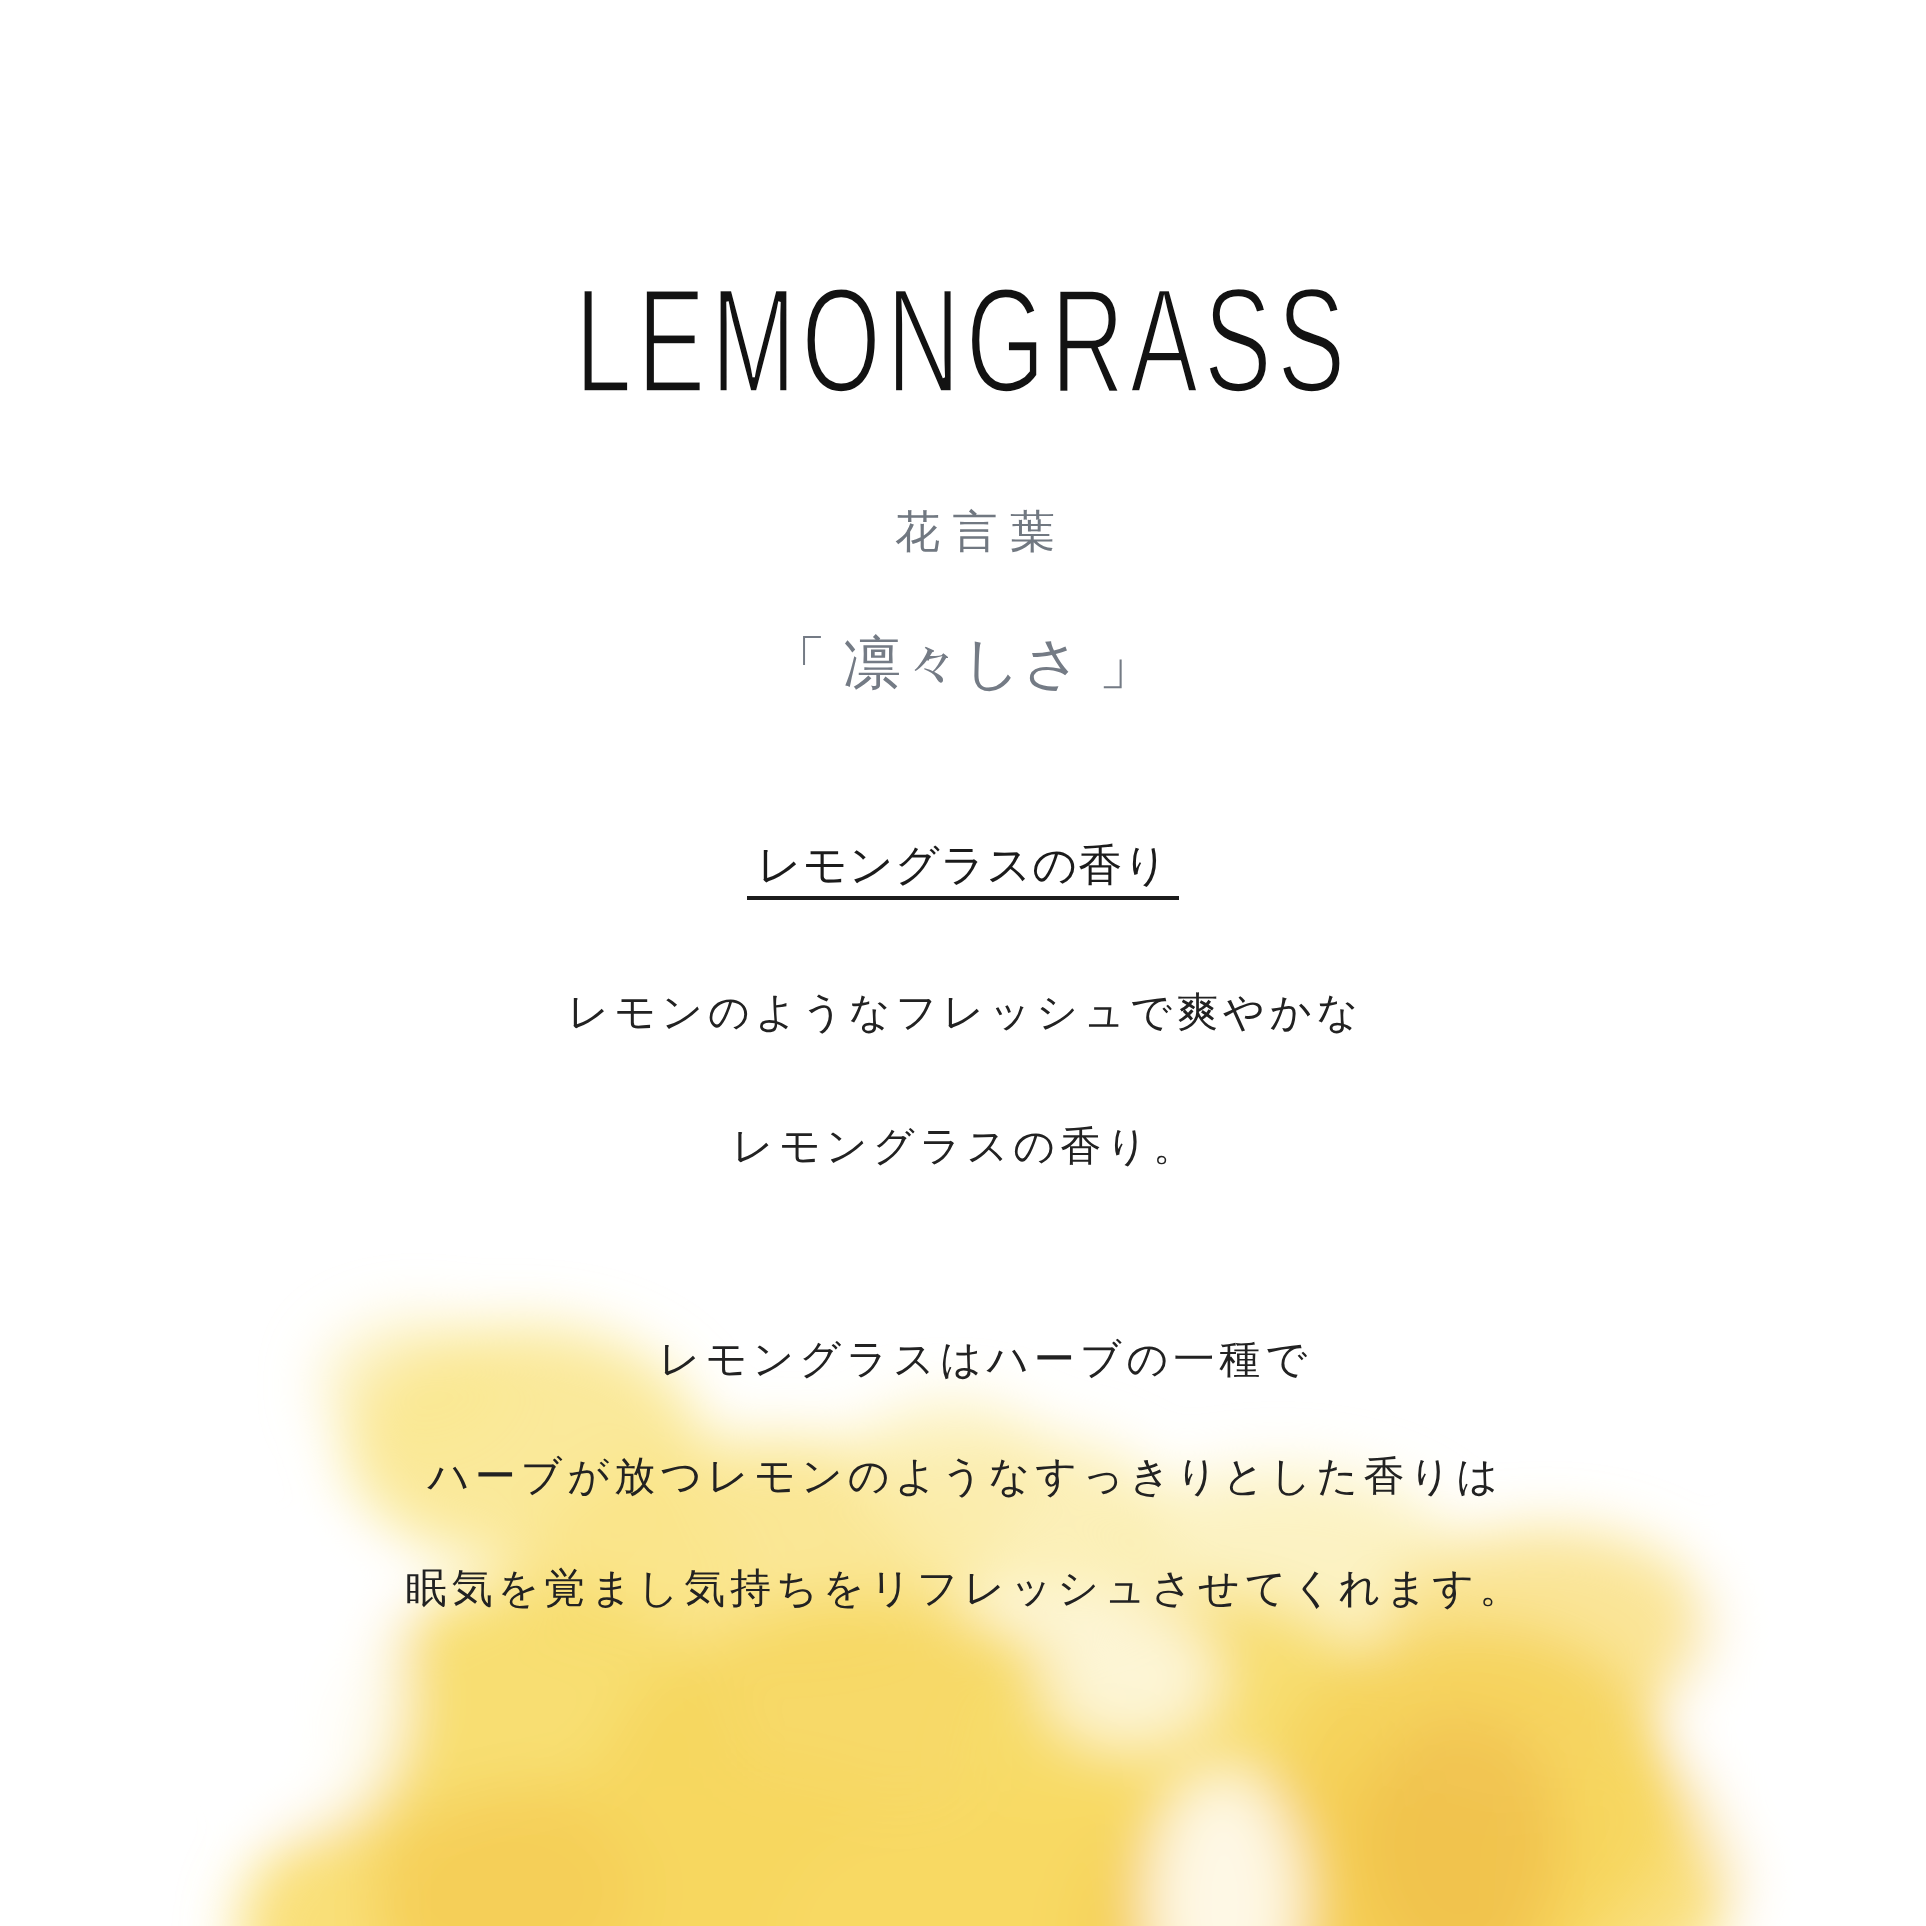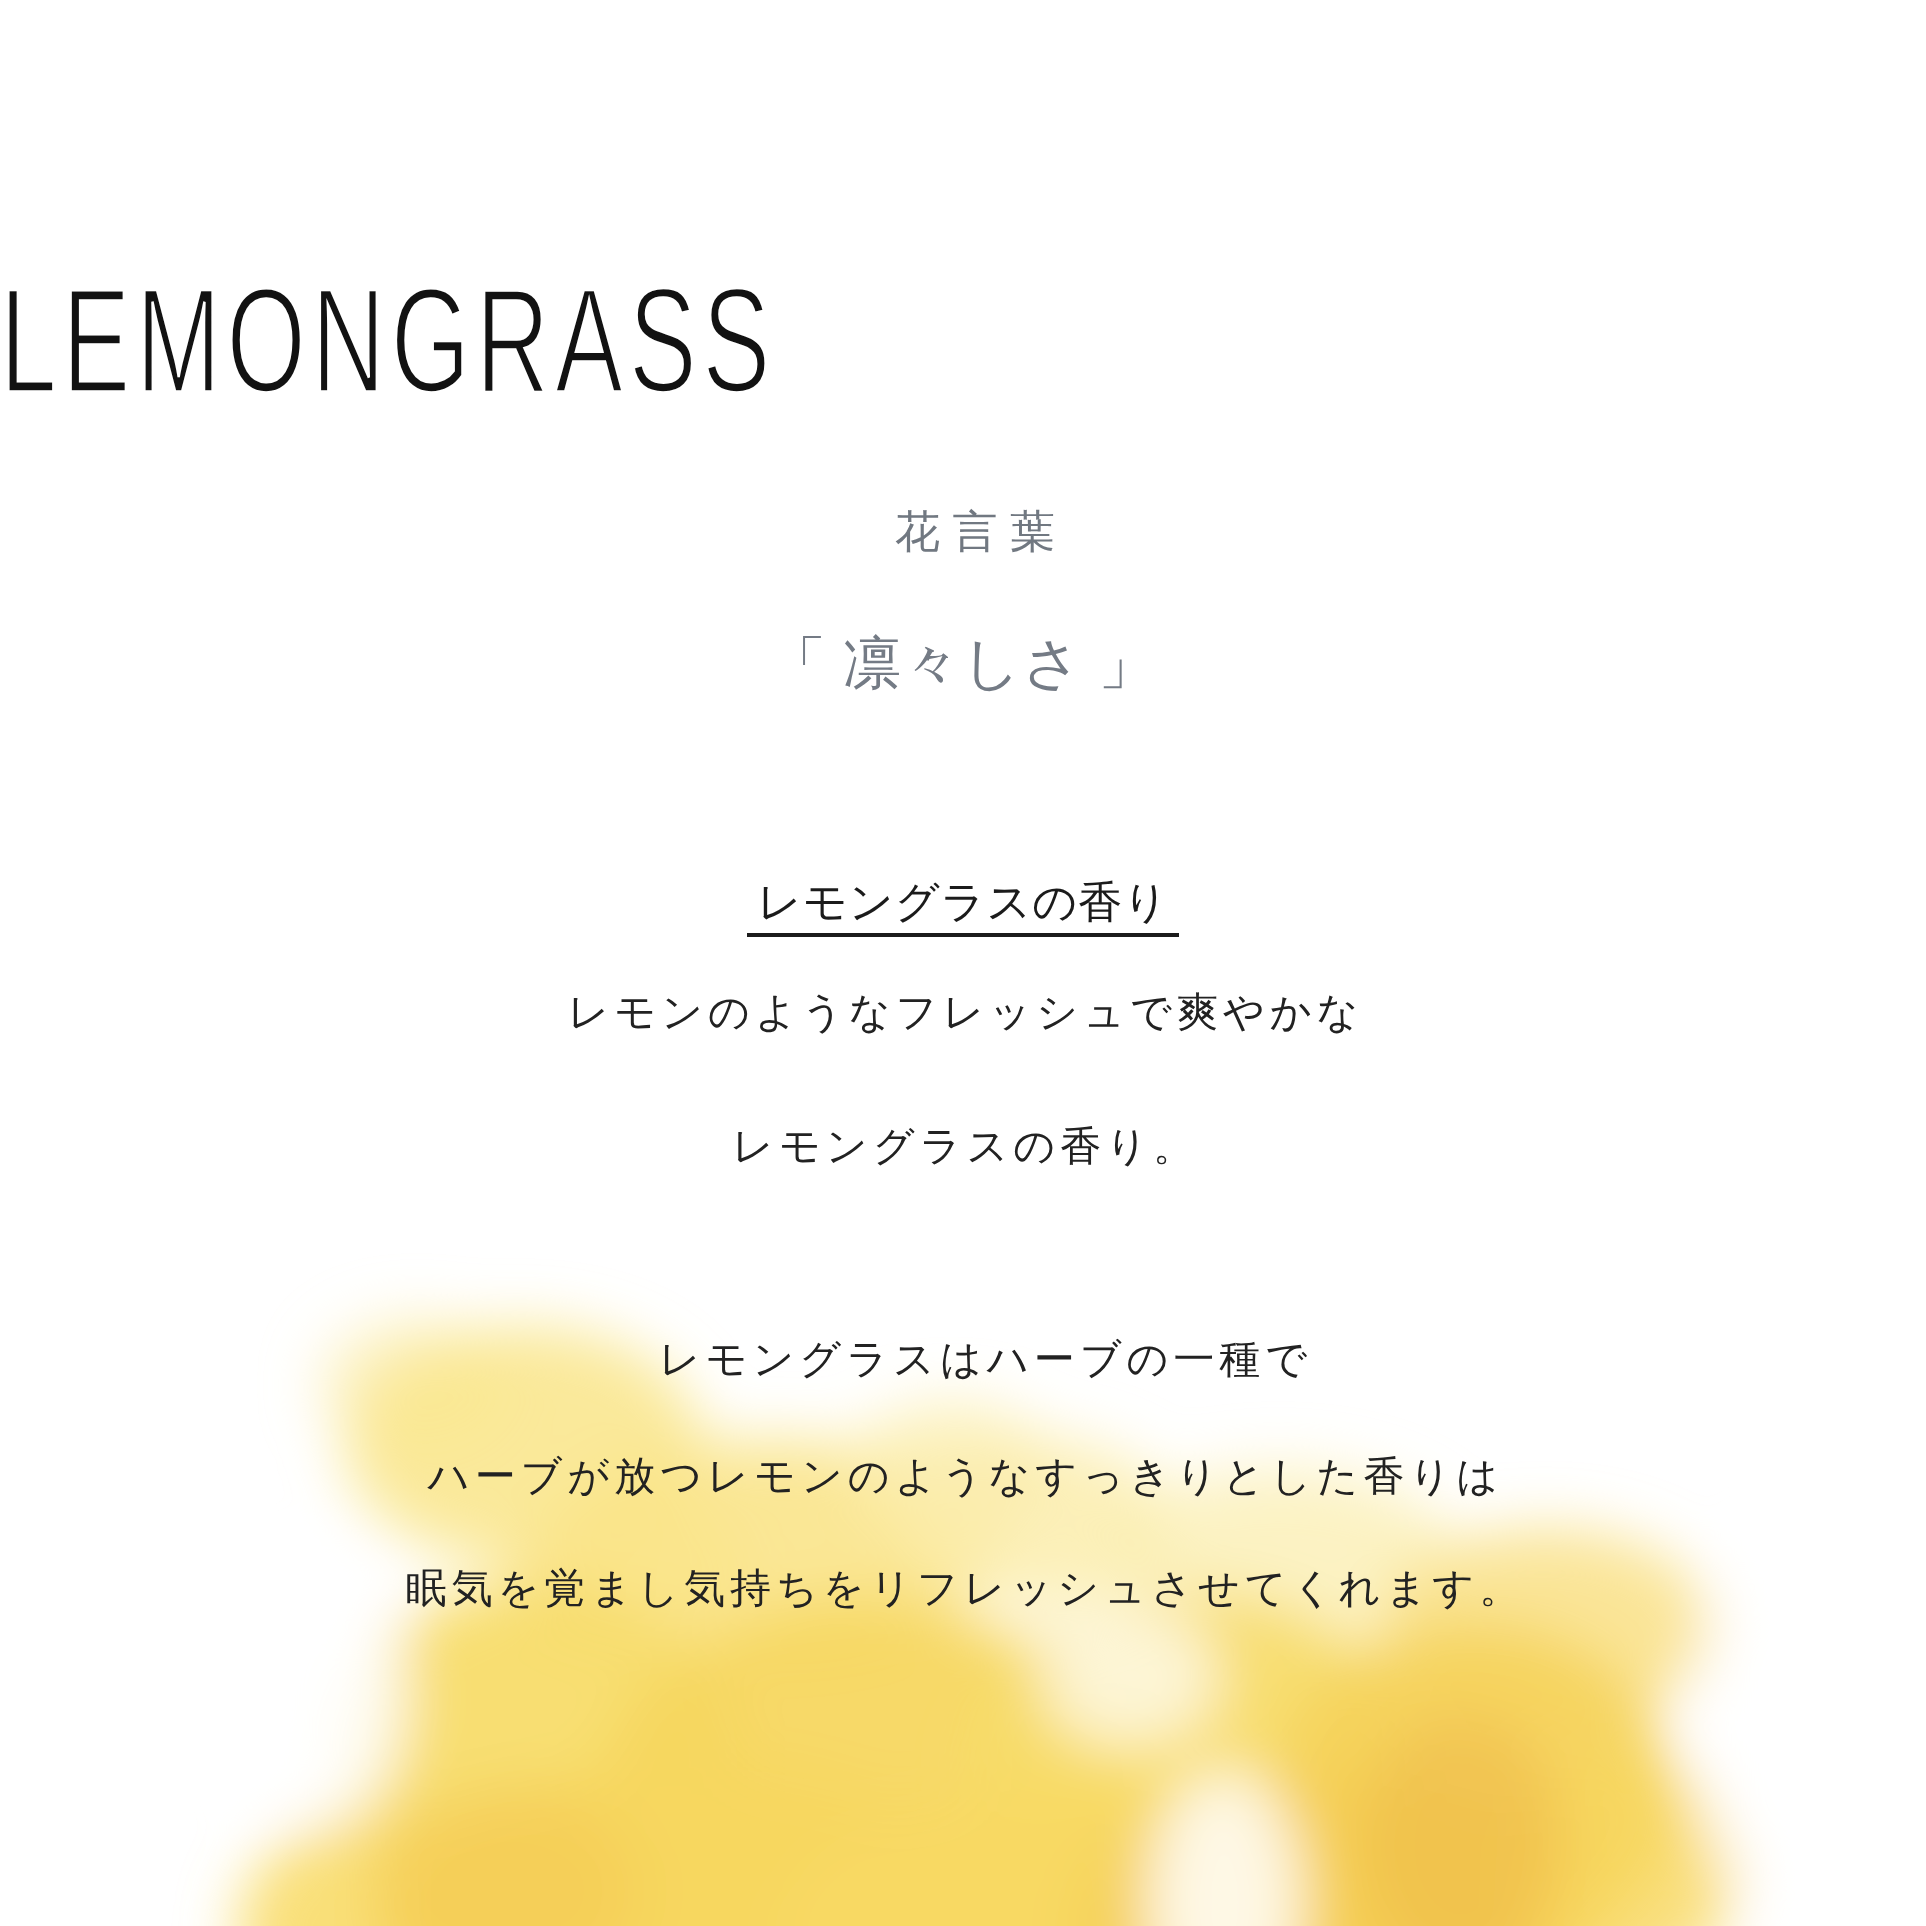--- a/index.html
+++ b/index.html
@@ -34,21 +34,21 @@
     text-align: center;
     z-index: 2;
     white-space: nowrap;
   }
 
   .brand-title {
     top: 268px;
     height: 146px;
     display: flex;
     align-items: center;
-    justify-content: flex-start;
+    justify-content: center;
     font-family: "Liberation Sans", "DejaVu Sans", sans-serif;
     font-weight: 100;
     font-size: 102px;
     letter-spacing: 0.055em;
     color: #121212;
   }
   .brand-title .stretch {
     display: inline-block;
     transform: scaleY(1.45);
     transform-origin: center;
@@ -78,21 +78,20 @@
     top: 844px;
     font-size: 44px;
     line-height: 1;
     color: #1b1b1b;
   }
   .scent-heading-wrap .underlined {
     display: inline-block;
     letter-spacing: 0.02em;
     padding: 0 9.5px 8.3px 9.5px;
     border-bottom: 4.8px solid #1c1c1c;
-    margin-top: 37px;
   }
 
   .body-line {
     font-size: 41px;
     line-height: 1;
     letter-spacing: 0.12em;
     text-indent: 0.12em;
     color: #222222;
   }
   .scent-line-1 { top: 992px; }

